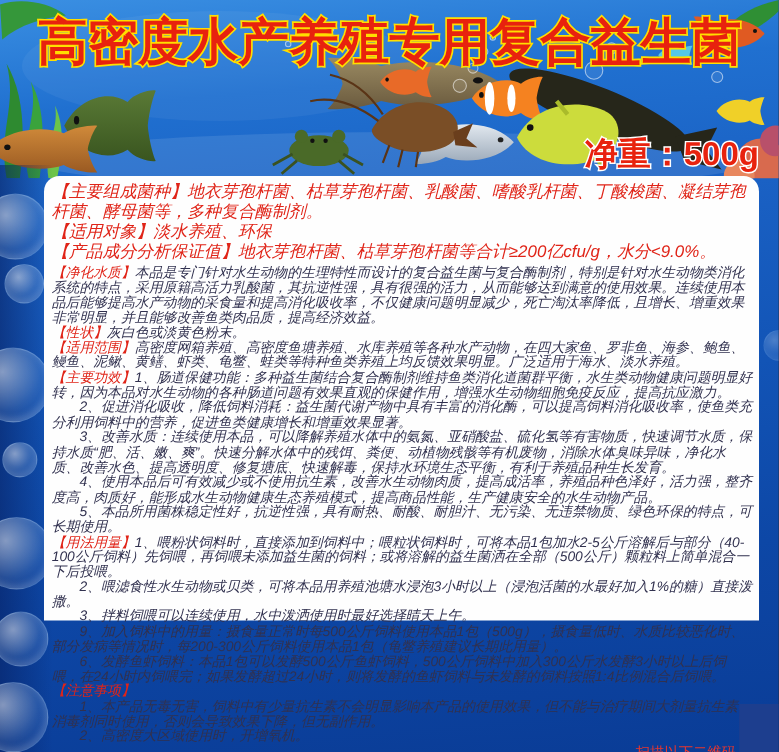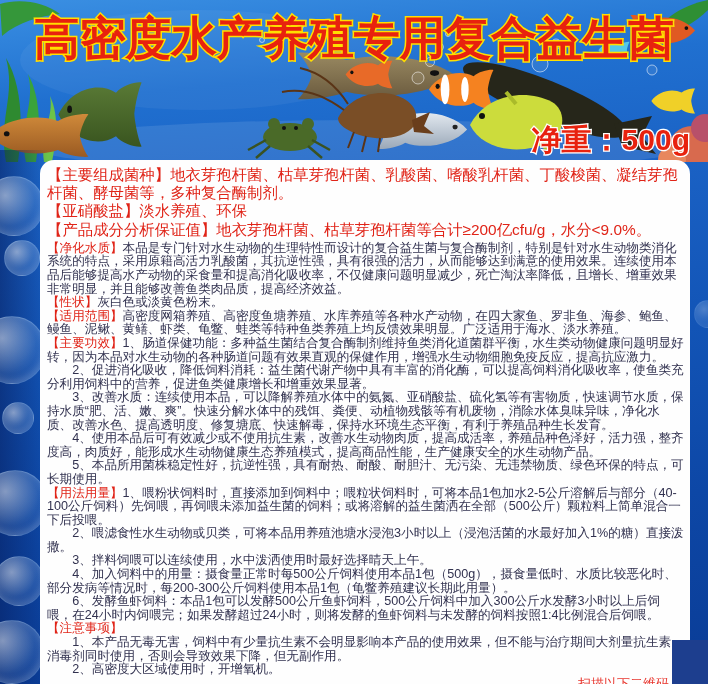--- a/index.html
+++ b/index.html
@@ -10,23 +10,23 @@
   }
   .scene{position:absolute;left:0;top:0;}
   .title-svg{position:absolute;left:0;top:5px;}
   .netweight-svg{position:absolute;left:492px;top:118px;}
   .left-shade{position:absolute;left:0;top:150px;width:48px;height:534px;
     background:linear-gradient(90deg,rgba(7,32,98,.6),rgba(7,32,98,0));}
   .bubble{position:absolute;border-radius:50%;
     background:radial-gradient(circle at 35% 32%,rgba(255,255,255,.5),rgba(170,210,255,.18) 55%,rgba(90,150,240,.06) 78%);
     border:1px solid rgba(210,235,255,.28);
     box-shadow:inset -2px -3px 6px rgba(255,255,255,.22);}
-  .panel{position:absolute;left:40px;top:160px;width:650px;height:524px;
+  .panel{position:absolute;left:40px;top:160px;width:650px;height:404px;
     background:#fefefe;border-radius:14px 14px 0 0;
-    padding:6px 5px 0 7px;box-sizing:border-box;}
+    padding:6px 5px 0 7px;box-sizing:border-box;font-style:italic;}
   .red-intro{color:#e02418;font-size:15.4px;line-height:18.2px;}
   .red-intro p{margin:0;}
   .body-text{color:#31314f;font-size:12.6px;line-height:13.6px;margin-top:3px;}
   .body-text p{margin:0;}
   .sec-label{color:#e02418;}
   .indent{text-indent:2em;}
   .corner-rect{position:absolute;left:672px;top:640px;width:36px;height:44px;background:#1d3e8e;}
   .footer-note{position:absolute;left:578px;top:675px;color:#e8362e;font-size:13px;white-space:nowrap;}
 </style>
 </head>
@@ -161,39 +161,39 @@
   <div class="bubble" style="left:2px;top:402px;width:30px;height:30px;"></div>
   <div class="bubble" style="left:-18px;top:470px;width:64px;height:64px;"></div>
   <div class="bubble" style="left:-6px;top:556px;width:48px;height:48px;"></div>
   <div class="bubble" style="left:-20px;top:620px;width:62px;height:62px;"></div>
   <div class="bubble" style="left:694px;top:300px;width:26px;height:26px;opacity:.5;"></div>
 
   <div class="panel">
 
     <div class="red-intro">
       <p><span class="sec-label">【主要组成菌种】</span><span>地衣芽孢杆菌、枯草芽孢杆菌、乳酸菌、嗜酸乳杆菌、丁酸梭菌、凝结芽孢杆菌、酵母菌等，多种复合酶制剂。</span></p>
-      <p><span class="sec-label">【亚硝酸盐】</span><span>淡水养殖、环保</span></p>
+      <p><span class="sec-label">【适用对象】</span><span>淡水养殖、环保</span></p>
       <p><span class="sec-label">【产品成分分析保证值】</span><span>地衣芽孢杆菌、枯草芽孢杆菌等合计≥200亿cfu/g，水分&lt;9.0%。</span></p>
     </div>
 
     <div class="body-text">
       <p><span class="sec-label">【净化水质】</span><span>本品是专门针对水生动物的生理特性而设计的复合益生菌与复合酶制剂，特别是针对水生动物类消化系统的特点，采用原籍高活力乳酸菌，其抗逆性强，具有很强的活力，从而能够达到满意的使用效果。连续使用本品后能够提高水产动物的采食量和提高消化吸收率，不仅健康问题明显减少，死亡淘汰率降低，且增长、增重效果非常明显，并且能够改善鱼类肉品质，提高经济效益。</span></p>
       <p><span class="sec-label">【性状】</span><span>灰白色或淡黄色粉末。</span></p>
       <p><span class="sec-label">【适用范围】</span><span>高密度网箱养殖、高密度鱼塘养殖、水库养殖等各种水产动物，在四大家鱼、罗非鱼、海参、鲍鱼、鳗鱼、泥鳅、黄鳝、虾类、龟鳖、蛙类等特种鱼类养殖上均反馈效果明显。广泛适用于海水、淡水养殖。</span></p>
 
       <p><span class="sec-label">【主要功效】</span><span>1、肠道保健功能：多种益生菌结合复合酶制剂维持鱼类消化道菌群平衡，水生类动物健康问题明显好转，因为本品对水生动物的各种肠道问题有效果直观的保健作用，增强水生动物细胞免疫反应，提高抗应激力。</span></p>
       <p class="indent">2、促进消化吸收，降低饲料消耗：益生菌代谢产物中具有丰富的消化酶，可以提高饲料消化吸收率，使鱼类充分利用饲料中的营养，促进鱼类健康增长和增重效果显著。</p>
       <p class="indent">3、改善水质：连续使用本品，可以降解养殖水体中的氨氮、亚硝酸盐、硫化氢等有害物质，快速调节水质，保持水质“肥、活、嫩、爽”。快速分解水体中的残饵、粪便、动植物残骸等有机废物，消除水体臭味异味，净化水质、改善水色、提高透明度、修复塘底、快速解毒，保持水环境生态平衡，有利于养殖品种生长发育。</p>
       <p class="indent">4、使用本品后可有效减少或不使用抗生素，改善水生动物肉质，提高成活率，养殖品种色泽好，活力强，整齐度高，肉质好，能形成水生动物健康生态养殖模式，提高商品性能，生产健康安全的水生动物产品。</p>
       <p class="indent">5、本品所用菌株稳定性好，抗逆性强，具有耐热、耐酸、耐胆汁、无污染、无违禁物质、绿色环保的特点，可长期使用。</p>
 
       <p><span class="sec-label">【用法用量】</span><span>1、喂粉状饲料时，直接添加到饲料中；喂粒状饲料时，可将本品1包加水2-5公斤溶解后与部分（40-100公斤饲料）先饲喂，再饲喂未添加益生菌的饲料；或将溶解的益生菌洒在全部（500公斤）颗粒料上简单混合一下后投喂。</span></p>
       <p class="indent">2、喂滤食性水生动物或贝类，可将本品用养殖池塘水浸泡3小时以上（浸泡活菌的水最好加入1%的糖）直接泼撒。</p>
       <p class="indent">3、拌料饲喂可以连续使用，水中泼洒使用时最好选择晴天上午。</p>
-      <p class="indent">4、加入饲料中的用量：摄食量正常时每500公斤饲料使用本品1包（500g），摄食量低时、水质比较恶化时、部分发病等情况时，每200-300公斤饲料使用本品1包（龟鳖养殖建议长期此用量）。</p>
+      <p class="indent">9、加入饲料中的用量：摄食量正常时每500公斤饲料使用本品1包（500g），摄食量低时、水质比较恶化时、部分发病等情况时，每200-300公斤饲料使用本品1包（龟鳖养殖建议长期此用量）。</p>
       <p class="indent">6、发酵鱼虾饲料：本品1包可以发酵500公斤鱼虾饲料，500公斤饲料中加入300公斤水发酵3小时以上后饲喂，在24小时内饲喂完；如果发酵超过24小时，则将发酵的鱼虾饲料与未发酵的饲料按照1:4比例混合后饲喂。</p>
 
       <p><span class="sec-label">【注意事项】</span></p>
       <p class="indent">1、本产品无毒无害，饲料中有少量抗生素不会明显影响本产品的使用效果，但不能与治疗期间大剂量抗生素、消毒剂同时使用，否则会导致效果下降，但无副作用。</p>
       <p class="indent">2、高密度大区域使用时，开增氧机。</p>
 
     </div>
   </div>
 
   <div class="corner-rect"></div>

